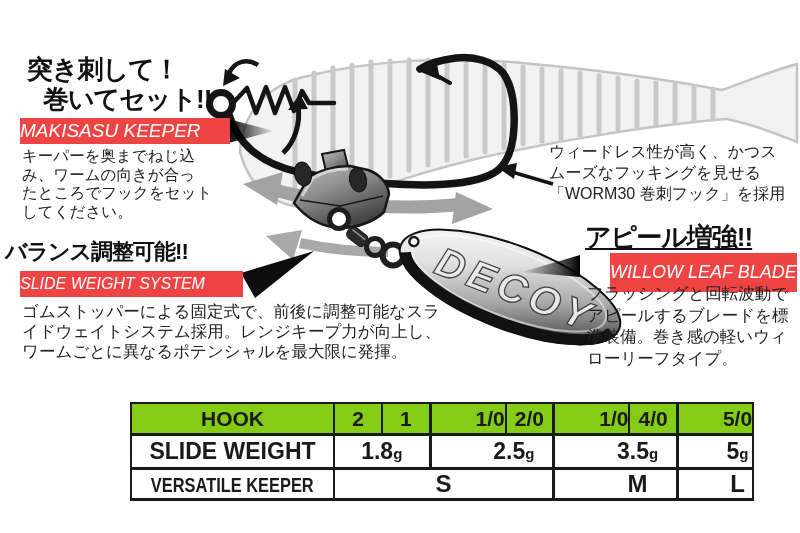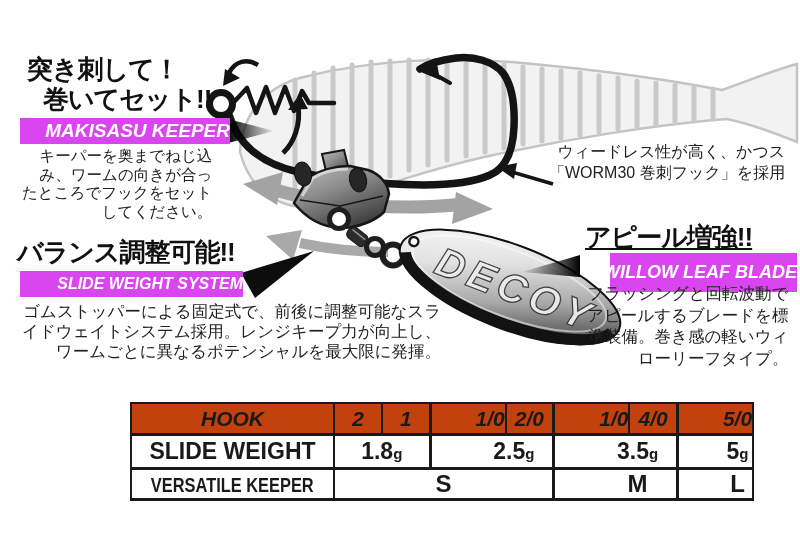--- a/index.html
+++ b/index.html
@@ -7,49 +7,49 @@
     position:relative;width:800px;height:533px;background:#ffffff;overflow:hidden;
     font-family:"Liberation Sans","DejaVu Sans",sans-serif;color:#1c1c1c;
   }
   #art{position:absolute;left:0;top:0;z-index:1;}
   .layer{position:absolute;z-index:2;}
 
   
   .jp-head{font-weight:bold;color:#111;letter-spacing:-1px;line-height:30px;white-space:nowrap;}
   #head1{left:27px;top:54px;font-size:26px;}
   #head1 .l2{margin-left:16px;}
-  #head2{left:17px;top:237px;font-size:26px;}
+  #head2{left:5px;top:237px;font-size:22px;}
   #head3{left:585px;top:222px;font-size:26px;text-decoration:underline;}
 
   
   .banner{
-    background:#d946ef;color:#fff;font-weight:bold;font-style:italic;
-    display:flex;align-items:center;justify-content:flex-end;
+    background:#ef4444;color:#fff;font-weight:normal;font-style:italic;
+    display:flex;align-items:center;justify-content:flex-start;
     white-space:nowrap;letter-spacing:0px;
   }
   #banner1{left:20px;top:118px;width:210px;height:26px;font-size:19px;}
   #banner2{left:20px;top:271px;width:223px;height:26px;font-size:16px;}
   #banner3{left:578px;top:253px;width:187px;height:39px;font-size:18px;margin-left:32px;}
 
   
   .para{line-height:18.5px;font-size:15.5px;color:#222;}
-  .para div{white-space:nowrap;text-align:right;}
+  .para div{white-space:nowrap;}
   #para1{left:22px;top:147px;}
   #note1{left:549px;top:141px;font-size:16px;line-height:21px;}
   #para2{left:22px;top:301px;font-size:16.5px;line-height:20px;}
   #para3{left:587px;top:283px;font-size:16.5px;line-height:21.5px;}
 
   
   #spec{left:130px;top:402px;}
   table{border-collapse:collapse;table-layout:fixed;}
   td{
     border:2px solid #1a1a1a;text-align:center;vertical-align:middle;
     font-weight:bold;color:#1a1a1a;padding:0;overflow:hidden;
   }
-  tr.hdr td{background:#c2410c;height:29px;font-size:21px;border-top-width:2px;border-bottom-width:3px;font-style:italic;}
+  tr.hdr td{background:#84cc16;height:29px;font-size:21px;border-top-width:2px;border-bottom-width:3px;}
   tr.r2 td{height:31px;font-size:23px;border-bottom-width:3px;}
   tr.r3 td{height:26px;font-size:24px;border-bottom-width:3px;}
   td.lbl{font-size:23px;}
   tr.r3 td.lbl span{display:inline-block;transform:scaleX(.82);font-size:20px;}
   td.gb{border-left-width:3px;padding-left:44px;}
   .unit{font-size:15px;font-weight:bold;}
 </style>
 </head>
 <body>
 
@@ -189,20 +189,21 @@
   </div>
   <div class="layer para" id="para1">
     <div>キーパーを奥までねじ込</div>
     <div>み、ワームの向きが合っ</div>
     <div>たところでフックをセット</div>
     <div>してください。</div>
   </div>
 
   <div class="layer para" id="note1">
     <div>ウィードレス性が高く、かつス</div>
+    <div>ムーズなフッキングを見せる</div>
     <div>「WORM30 巻刺フック」を採用</div>
   </div>
 
   <div class="layer jp-head" id="head2">バランス調整可能!!</div>
   <div class="layer banner" id="banner2">
     <span>SLIDE WEIGHT SYSTEM</span>
   </div>
   <div class="layer para" id="para2">
     <div>ゴムストッパーによる固定式で、前後に調整可能なスラ</div>
     <div>イドウェイトシステム採用。レンジキープ力が向上し、</div>

